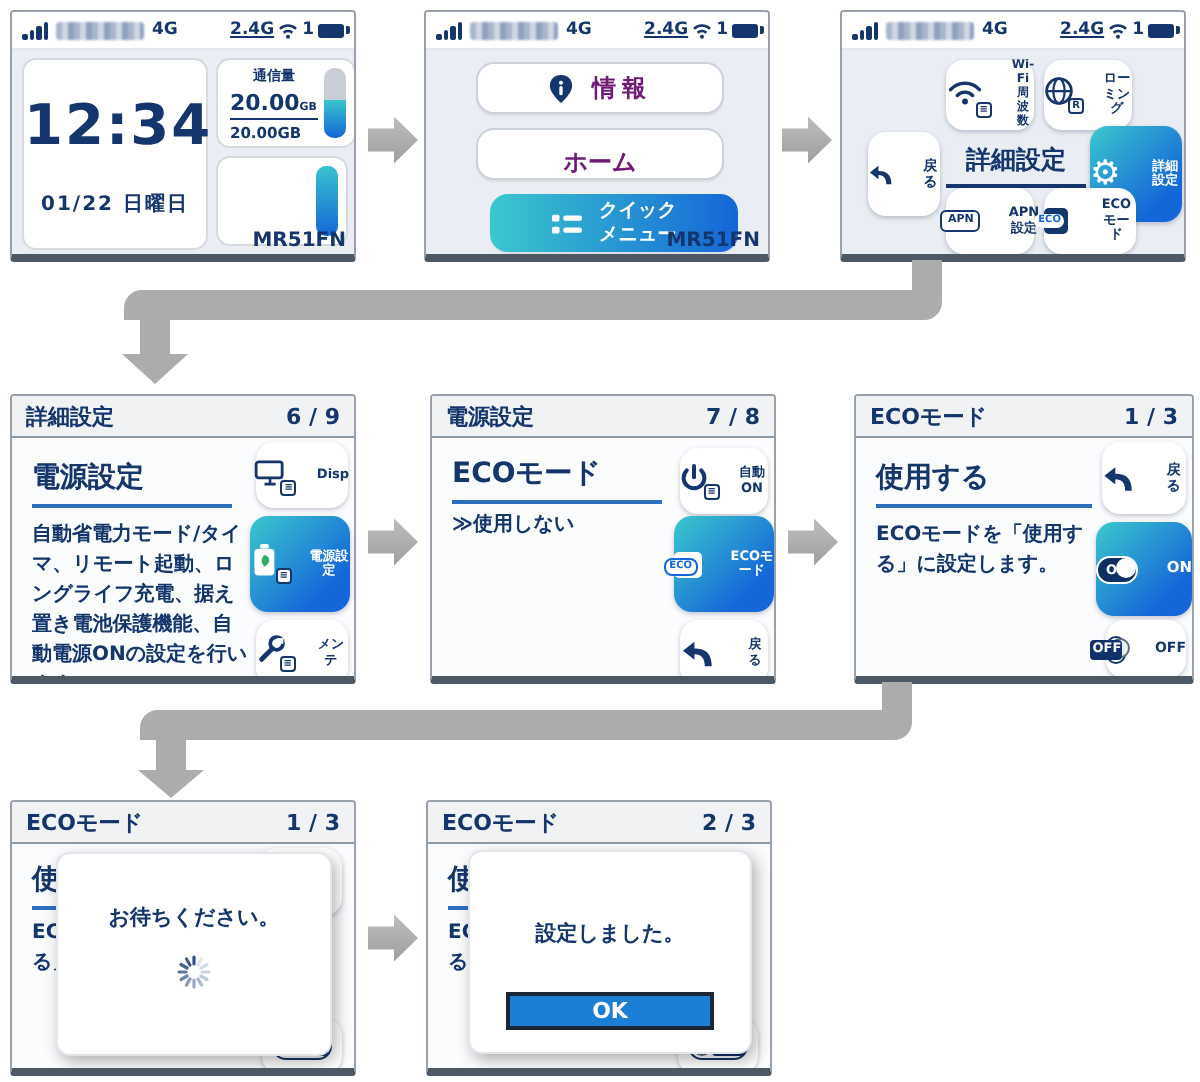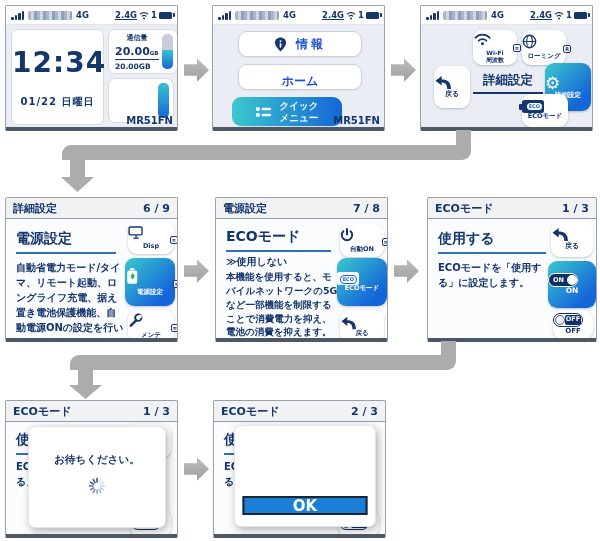--- a/index.html
+++ b/index.html
@@ -35,28 +35,28 @@
            background:#c9ced6; overflow:hidden; }
   .gauge .fill { position:absolute; bottom:0; left:0; right:0;
                  background:linear-gradient(180deg,#38c4cf,#1566d6); }
   .gtxt { position:absolute; left:6px; top:3px; right:18px; }
   .glabel { font-size:7px; font-weight:bold; text-align:center; }
   .model { position:absolute; right:4px; bottom:1px; font-size:10px; font-weight:bold; }
 
   
   .pill { position:absolute; background:#fff; border:1px solid #ccd2da; border-radius:9px;
           display:flex; align-items:center; justify-content:center; gap:9px;
-          font-weight:bold; font-size:12px; color:#1d4ed8; box-shadow:0 1px 1px rgba(0,0,0,.07); }
+          font-weight:bold; font-size:12px; color:#701a75; box-shadow:0 1px 1px rgba(0,0,0,.07); }
   .pill.active { background:linear-gradient(90deg,#3bc8cd,#1566d8); color:#fff; border:none; }
 
   
   .ibtn { position:absolute; background:#fff; border-radius:9px;
           box-shadow:0 1px 2.5px rgba(55,65,90,.3);
-          display:flex; flex-direction:column; justify-content:center;
-          gap:0; color:#15356d; }
+          display:flex; flex-direction:row; align-items:center; justify-content:center;
+          gap:14px; color:#15356d; }
   .ibtn .cap { font-size:6.5px; font-weight:bold; line-height:1.15; text-align:center; }
   .ibtn.active { background:linear-gradient(135deg,#3bc8cd 0%,#1566d8 78%); color:#fff; }
   .gear { font-size:17px; line-height:1; }
 
   
   .hdr { position:absolute; left:0; right:0; top:0; height:21px; background:#f1f2f4;
          border-bottom:1px solid #8d9aa8; display:flex; align-items:center;
          justify-content:space-between; padding:0 7px; font-size:11px; font-weight:bold; }
   .h2   { position:absolute; font-size:14px; font-weight:bold;
           border-bottom:2px solid #2e6fc0; padding-bottom:4px; }
@@ -82,23 +82,23 @@
   .tgl.off { background:#fff; border:1.5px solid #15356d; color:#fff; }
   .tgl.off .seg { position:absolute; right:1px; top:1px; bottom:1px; width:16px; background:#10316b;
                   border-radius:2px; text-align:center; line-height:9px; }
   .tgl.off .knob { position:absolute; left:.5px; top:.5px; width:10px; height:10px;
                    background:#eceef2; border:1px solid #5b6b84; border-radius:50%; }
 
   
   .modal { position:absolute; background:#fff; border:1px solid #e2e5ea; border-radius:7px;
            box-shadow:2px 3px 8px rgba(0,0,0,.3); z-index:5; text-align:center; }
   .mtext { font-size:10.5px; font-weight:bold; line-height:1.55; }
-  .okbtn { position:absolute; left:50%; transform:translateX(-50%); width:125px; height:19px;
+  .okbtn { position:absolute; left:50%; transform:translateX(-50%); width:104px; height:19px;
            background:#1b7fd6; border:2px solid #1d2633; color:#fff; font-weight:bold;
-           font-size:15px; display:flex; align-items:center; justify-content:center; }
+           font-size:11px; display:flex; align-items:center; justify-content:center; }
 
   
   .rarrow { position:absolute; width:25px; height:26px;
             background:linear-gradient(180deg,#bfbfbf,#9d9d9d);
             clip-path:polygon(0 28%,52% 28%,52% 5%,100% 50%,52% 95%,52% 72%,0 72%); }
   .ebar { position:absolute; background:#acacac; }
   .ebar.h { border-radius:9px 0 9px 0; }
   .ehead { position:absolute; background:#acacac; clip-path:polygon(0 0,100% 0,50% 100%); }
 </style>
 </head>
@@ -180,21 +180,21 @@
           <rect x="6.1" y="6.4" width="1.8" height="5" rx=".9" fill="#fff"></rect>
         </svg>
       <span style="letter-spacing:3px;">情報</span>
     </div>
     <div class="pill" style="left:25px;top:58px;width:124px;height:26px;flex-direction:column;">
       <svg width="15" height="13" viewBox="0 0 16 14">
           <path d="M8 0 L16 7 H13.3 V13.5 H9.7 V8.8 H6.3 V13.5 H2.7 V7 H0 Z" fill="#15356d"></path>
         </svg>
       <span>ホーム</span>
     </div>
-    <div class="pill active" style="left:19px;top:91px;width:110px;height:29px;">
+    <div class="pill active" style="left:32px;top:91px;width:124px;height:29px;">
       <svg width="15" height="12" viewBox="0 0 16 12">
           <rect x="0" y="1" width="4" height="3.6" rx=".8" fill="#fff"></rect>
           <rect x="6" y="1.4" width="10" height="2.8" rx="1.2" fill="#fff"></rect>
           <rect x="0" y="7.4" width="4" height="3.6" rx=".8" fill="#fff"></rect>
           <rect x="6" y="7.8" width="10" height="2.8" rx="1.2" fill="#fff"></rect>
         </svg>
       <span style="font-size:9.5px;line-height:1.25;text-align:left;"><span>クイック</span><br><span>メニュー</span></span>
     </div>
     <div class="model">MR51FN</div>
   </div>
@@ -249,20 +249,24 @@
           <path d="M8.5 1 L1.5 6.5 L8.5 12 V8.6 C12.5 8.6 14.8 10.8 14.8 16 H19 C19 7.4 14.5 5.2 8.5 5.2 Z" fill="#15356d"></path>
         </svg>
       <span class="cap" style="font-size:7px;">戻る</span>
     </div>
     <div style="position:absolute;left:52px;top:66px;width:70px;text-align:center;font-size:12.5px;font-weight:bold;">詳細設定</div>
     <div style="position:absolute;left:52px;top:86px;width:70px;height:2px;background:#15356d;"></div>
     <div class="ibtn active" style="left:124px;top:57px;width:46px;height:48px;">
       <span class="gear">⚙</span>
       <span class="cap">詳細設定</span>
     </div>
+    <div class="ibtn" style="left:52px;top:88px;width:44px;height:33px;">
+      <span class="apnbox">APN</span>
+      <span class="cap">APN設定</span>
+    </div>
     <div class="ibtn" style="left:101px;top:88px;width:46px;height:33px;">
       <span class="ecobatt" style="color:#15356d;">
           <span class="etag">ECO</span>
         </span>
       <span class="cap">ECOモード</span>
     </div>
   </div>
 
   <div class="ebar" style="left:456px;top:130px;width:15px;height:17px;"></div>
   <div class="ebar h" style="left:62px;top:145px;width:409px;height:15px;"></div>
@@ -313,21 +317,20 @@
 
   <div class="rarrow" style="left:184px;top:258px;"></div>
 
   <div class="screen inner" style="left:215px;top:197px;width:173px;height:145px;">
     <div class="hdr">
       <span>電源設定</span>
       <span>7 / 8</span>
     </div>
     <div class="h2" style="left:10px;top:30px;width:105px;">ECOモード</div>
     <div class="sub" style="left:10px;top:57px;">≫使用しない</div>
-    <div class="para" style="left:10px;top:72px;width:113px;font-size:9.5px;line-height:1.46;">本機能を使用すると、モバイルネットワークの5Gなど一部機能を制限することで消費電力を抑え、電池の消費を抑えます。</div>
     <div class="ibtn" style="left:124px;top:26px;width:44px;height:33px;">
       <span style="position:relative;">
         <svg width="14" height="14" viewBox="0 0 14 14">
             <path d="M7 1 V6.6" stroke="#15356d" stroke-width="2" stroke-linecap="round"></path>
             <path d="M3.4 3.2 A5.2 5.2 0 1 0 10.6 3.2" stroke="#15356d" stroke-width="2" fill="none" stroke-linecap="round"></path>
           </svg>
         <span class="bdg" style="right:-6px;bottom:0;">≡</span>
       </span>
       <span class="cap">自動ON</span>
     </div>
@@ -431,17 +434,18 @@
     </div>
     <div class="h2" style="left:10px;top:30px;width:108px;">使用する</div>
     <div class="para" style="left:10px;top:58px;width:104px;">ECOモードを「使用する」に設定します。</div>
     <div class="ibtn" style="left:125px;top:108px;width:40px;height:28px;">
       <span class="tgl off">
           <span class="knob"></span>
           <span class="seg">OFF</span>
         </span>
     </div>
     <div class="modal" style="left:20px;top:24px;width:142px;height:102px;">
+      <div class="mtext" style="margin-top:33px;">設定しました。</div>
       <div class="okbtn" style="top:70px;">OK</div>
     </div>
   </div>
 
 </div>
 
 </body></html>

